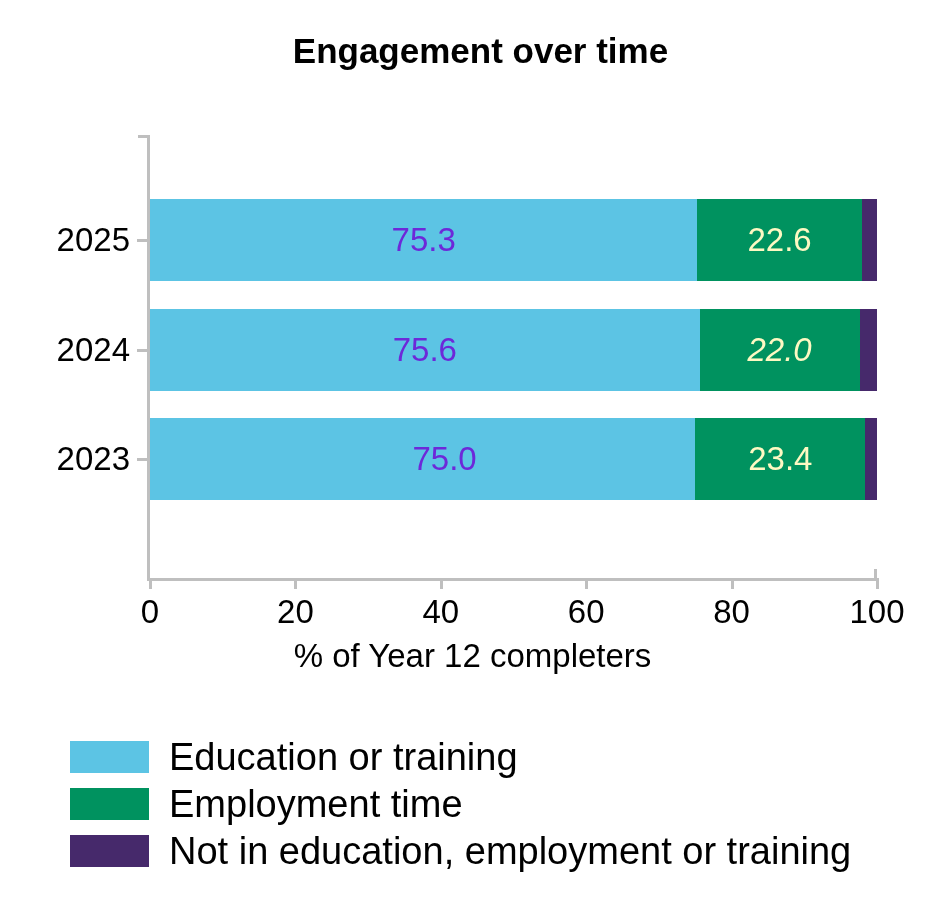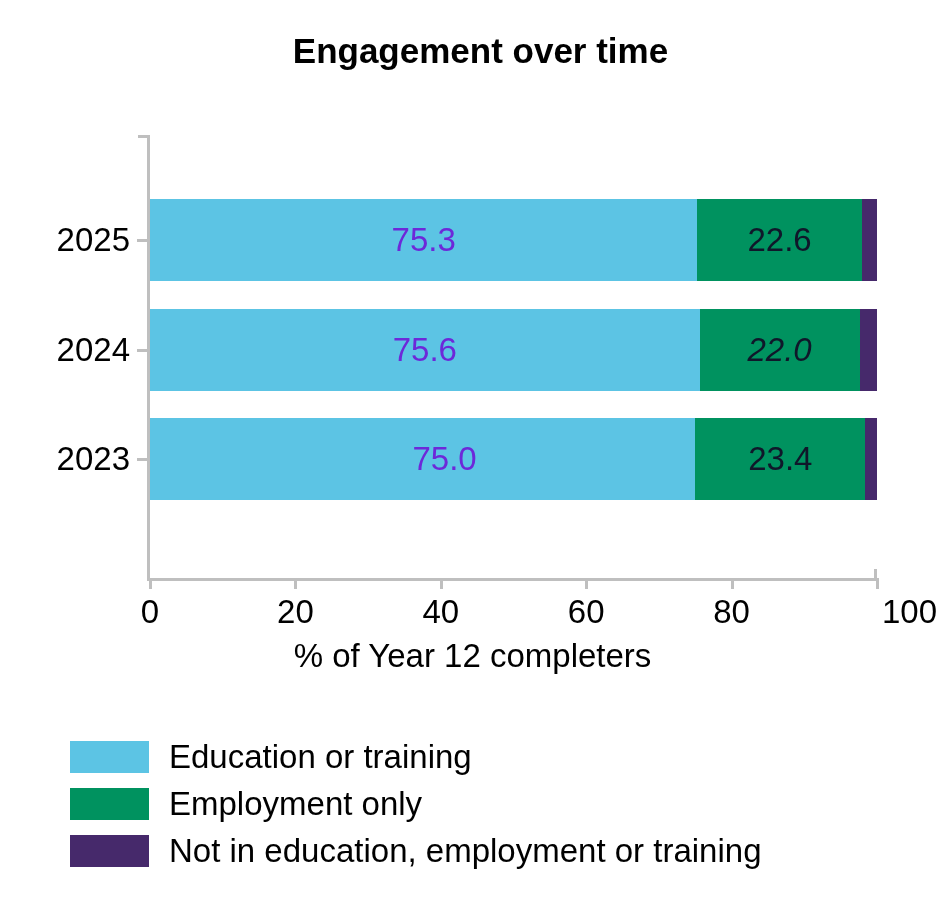--- a/index.html
+++ b/index.html
@@ -128,21 +128,21 @@
     align-items: center;
     justify-content: center;
     box-sizing: border-box;
   }
   .seg-label {
     font-size: 33px;
     line-height: 38px;
     white-space: nowrap;
   }
   .seg-label.dark { color: #6d28d9; }
-  .seg-label.light { color: #0f172a; }
+  .seg-label.light { color: #fef9c3; }
 
   
   .axis-title {
     position: absolute;
     left: 0;
     top: 636px;
     width: 945px;
     text-align: center;
     font-size: 33px;
     line-height: 40px;
@@ -160,21 +160,21 @@
     align-items: center;
     height: 47px;
   }
   .legend-swatch {
     width: 79px;
     height: 32px;
     flex: 0 0 auto;
   }
   .legend-label {
     margin-left: 20px;
-    font-size: 33px;
+    font-size: 38px;
     line-height: 38px;
     color: #000000;
     white-space: nowrap;
   }
 </style>
 </head>
 <body>
 
 <div id="chart-root">
 
@@ -191,21 +191,21 @@
         <div class="xtick-label" style="left: 0px;">0</div>
         <div class="xtick" style="left: 144.4px;"></div>
         <div class="xtick-label" style="left: 145.4px;">20</div>
         <div class="xtick" style="left: 289.8px;"></div>
         <div class="xtick-label" style="left: 290.8px; text-align: center;">40</div>
         <div class="xtick" style="left: 435.2px;"></div>
         <div class="xtick-label" style="left: 436.2px;">60</div>
         <div class="xtick" style="left: 580.6px;"></div>
         <div class="xtick-label" style="left: 581.6px;">80</div>
         <div class="xtick" style="left: 726px;"></div>
-        <div class="xtick-label" style="left: 727px; text-align: right;">100</div>
+        <div class="xtick-label" style="left: 727px;">100</div>
       </div>
     <div id="yticks-layer">
         <div class="ytick" style="top: 104px;"></div>
         <div class="ytick-label" style="top: 105px;">2025</div>
         <div class="ytick" style="top: 214px;"></div>
         <div class="ytick-label" style="top: 215px;">2024</div>
         <div class="ytick" style="top: 323px;"></div>
         <div class="ytick-label" style="top: 324px;">2023</div>
       </div>
     <div id="bars-layer">
@@ -241,21 +241,21 @@
 
   <div class="axis-title">% of Year 12 completers</div>
 
   <div class="legend" id="legend">
       <div class="legend-item">
         <div class="legend-swatch" style="background: rgb(92, 196, 228);"></div>
         <div class="legend-label">Education or training</div>
       </div>
       <div class="legend-item">
         <div class="legend-swatch" style="background: rgb(0, 146, 95);"></div>
-        <div class="legend-label">Employment only</div>
+        <div class="legend-label">Employment time</div>
       </div>
       <div class="legend-item">
         <div class="legend-swatch" style="background: rgb(70, 41, 107);"></div>
         <div class="legend-label">Not in education, employment or training</div>
       </div>
     </div>
 
 </div>
 
 </body></html>

